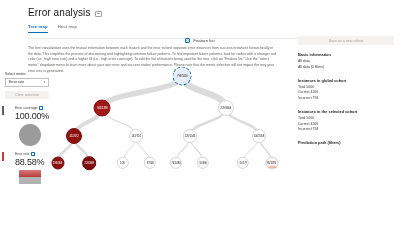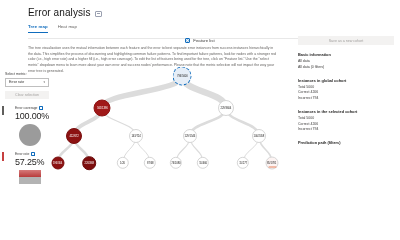--- a/index.html
+++ b/index.html
@@ -165,21 +165,21 @@
       <div class="metric-value">100.00%</div>
       <div class="gauge-circle"></div>
     </div>
 
     <div class="metric-card" style="margin-top:6px;">
       <span class="metric-bar-l red"></span>
       <div class="metric-head">
         <span class="metric-name">Error rate</span>
         <span class="i-badge"></span>
       </div>
-      <div class="metric-value">57.25%</div>
+      <div class="metric-value">88.58%</div>
       <div class="gauge-bar">
         <div class="seg-top"></div>
         <div class="seg-bot"></div>
       </div>
     </div>
   </div>
 
   <div class="tree-wrap">
     <svg class="tree-svg" width="232" height="125">
       <g id="links-g">

